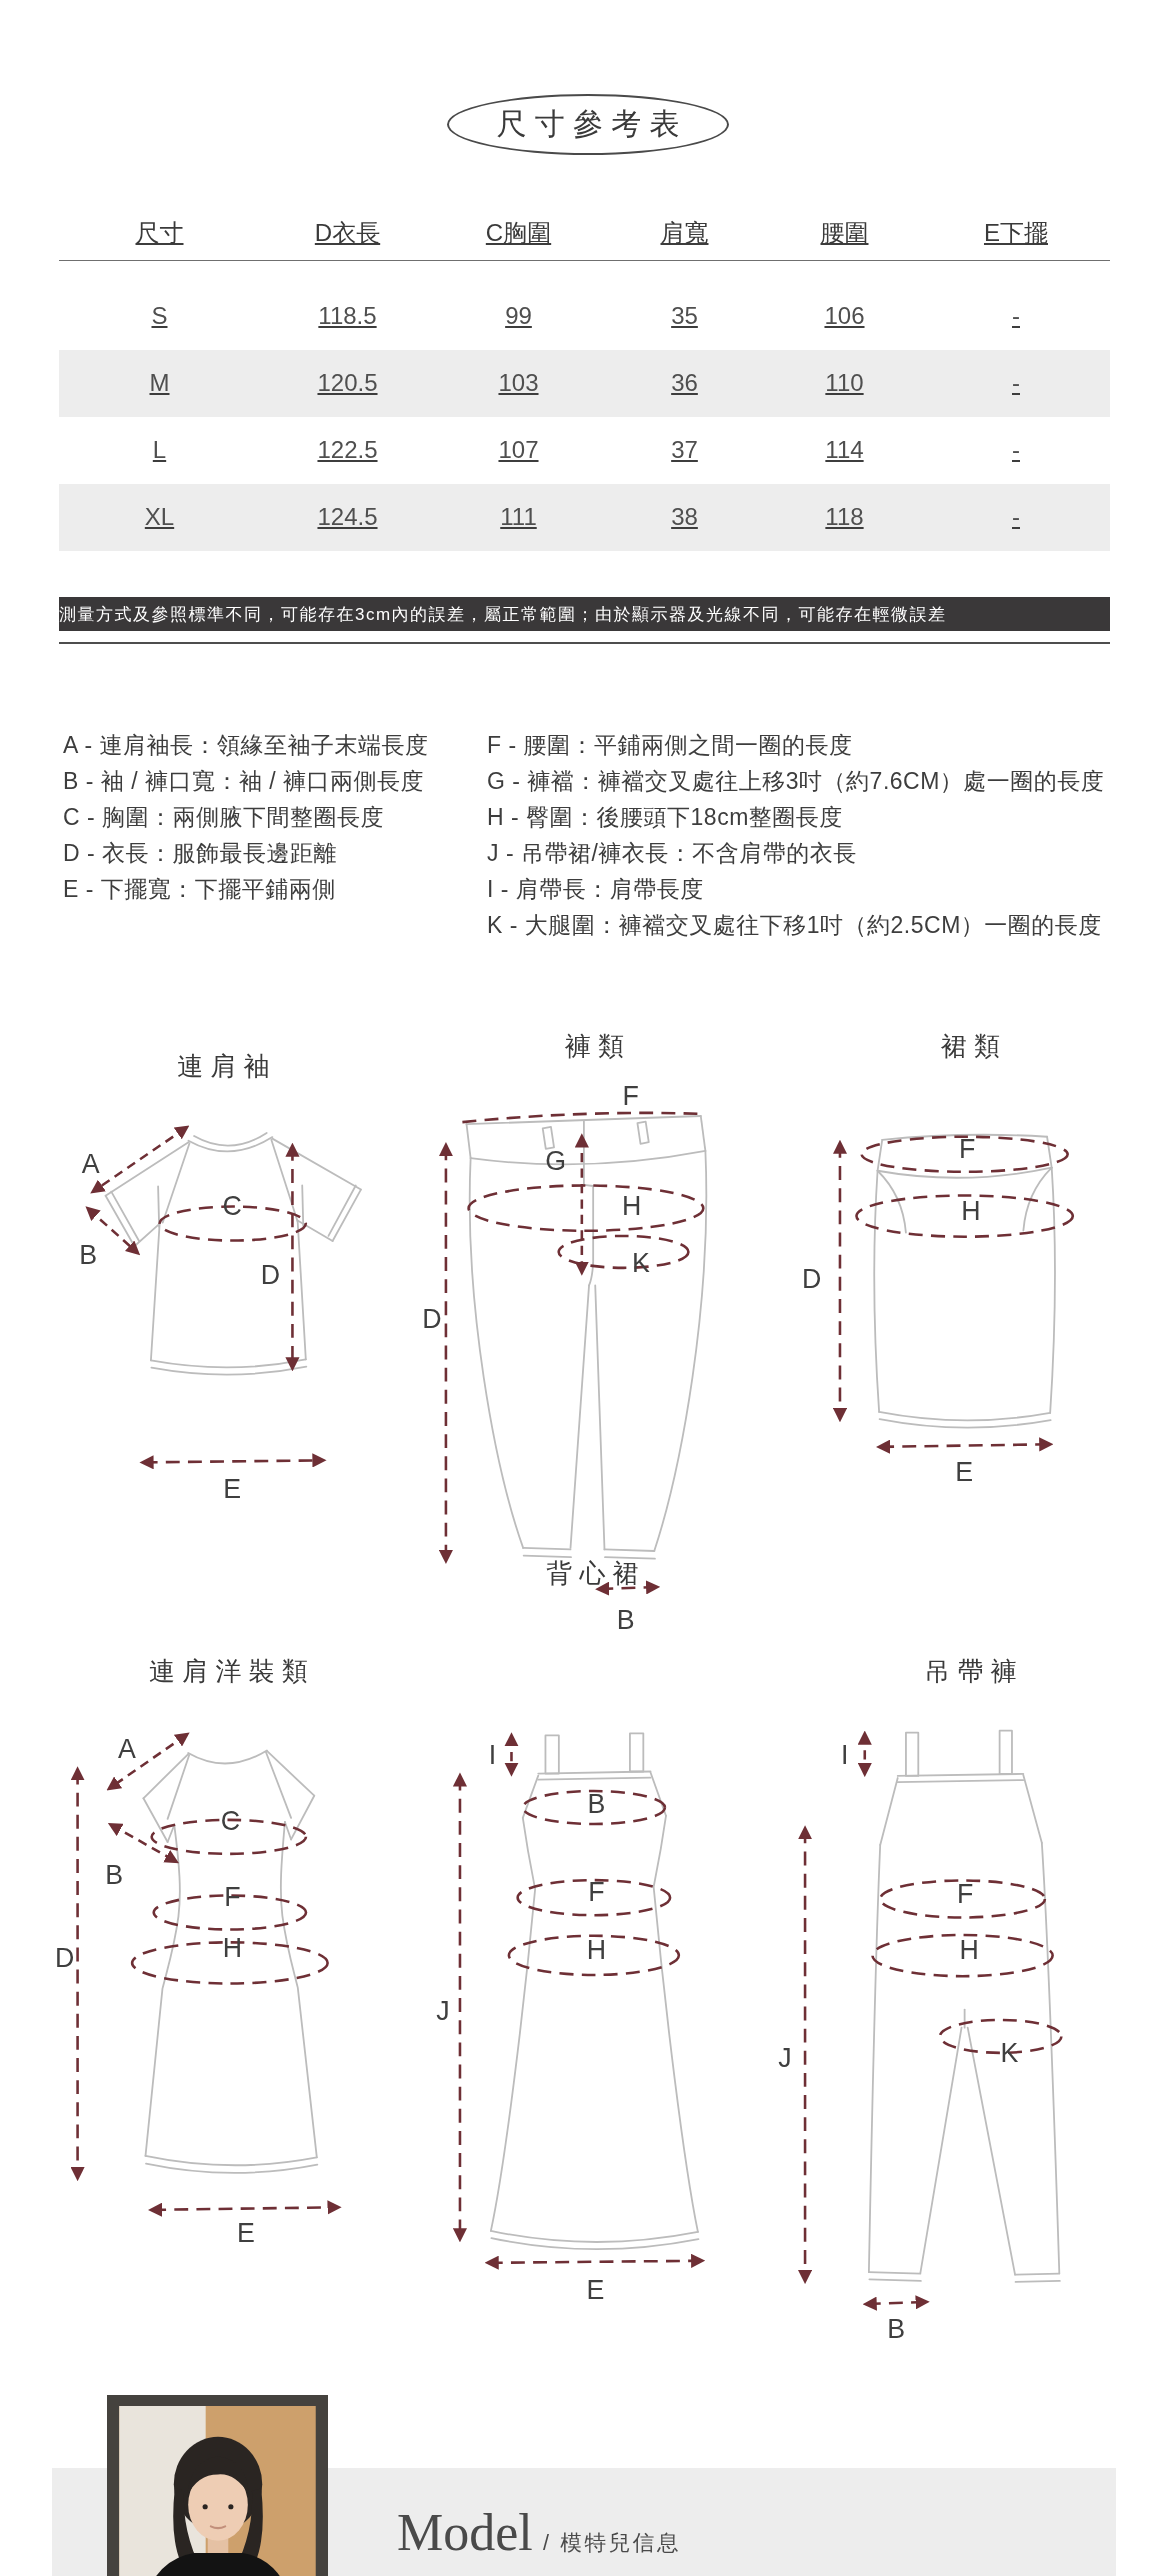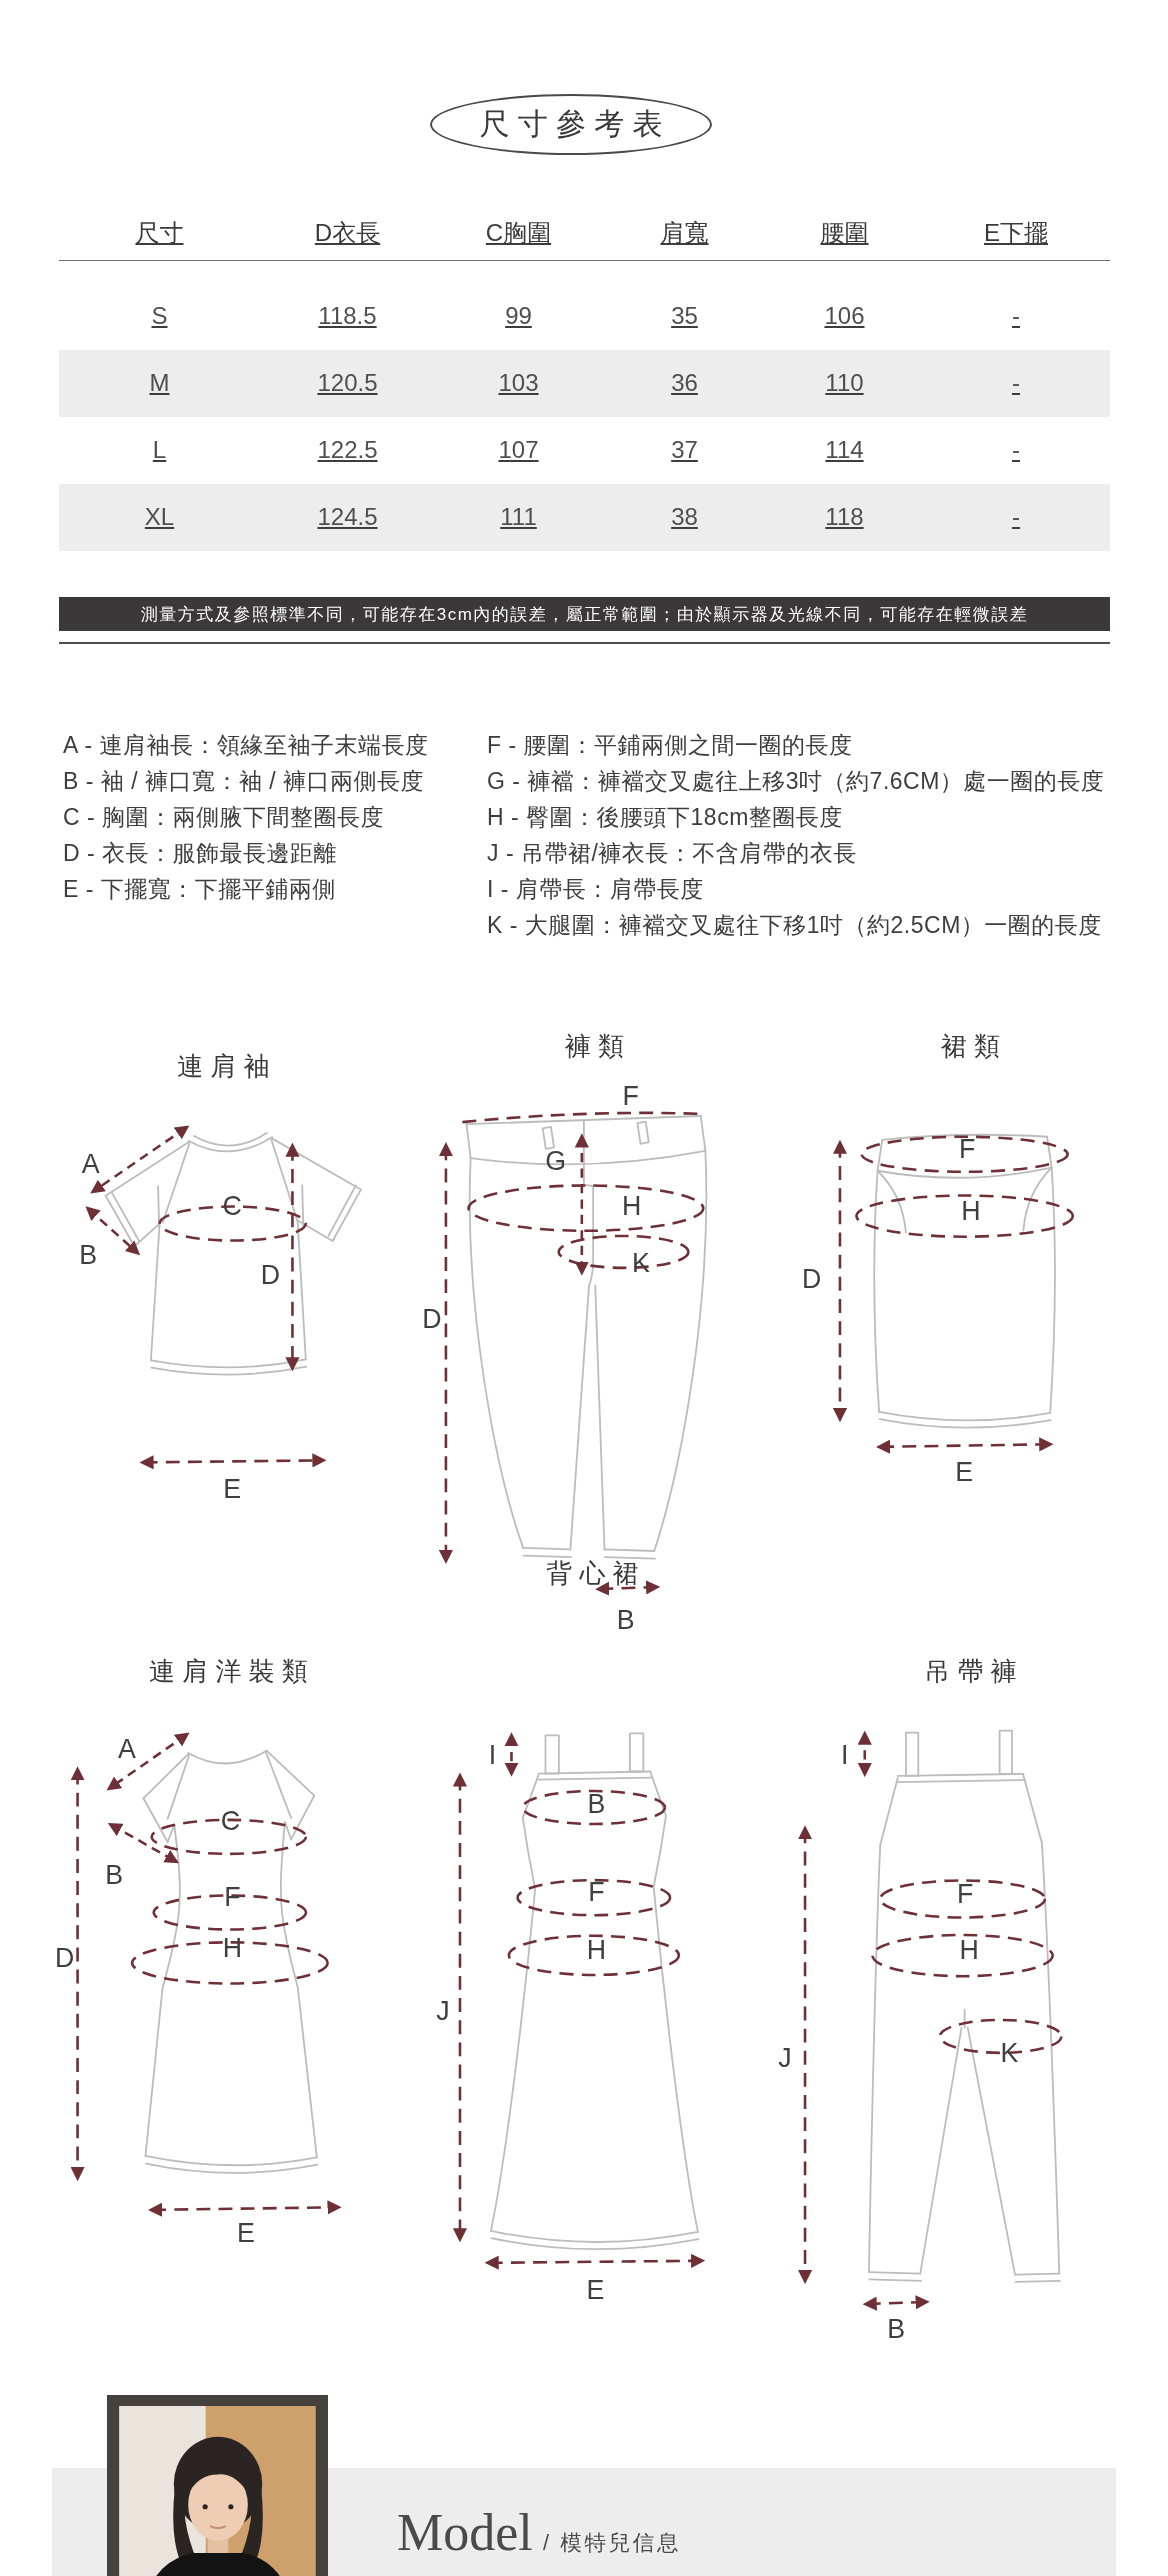--- a/index.html
+++ b/index.html
@@ -1,34 +1,34 @@
 <!DOCTYPE html>
 <html style="font-size:8.2px"><head>
 <meta charset="utf-8">
 <style>
   html,body{margin:0;padding:0;background:#ffffff;}
   body{font-family:"Liberation Sans",sans-serif;}
   .page{position:relative;width:1168px;height:2775px;background:#ffffff;overflow:hidden;color:#3d3d3d;}
 
   
-  .title-oval{position:absolute;left:430px;top:94px;width:282px;height:61px;
+  .title-oval{position:absolute;left:447px;top:94px;width:282px;height:61px;
     border:2.6px solid #4a4a4a;border-radius:50%;display:flex;align-items:center;justify-content:center;
     font-size:30px;letter-spacing:8.2px;padding-left:8.2px;box-sizing:border-box;color:#3a3a3a;}
 
   
   .size-table{position:absolute;left:59px;top:205px;width:1051px;text-decoration:underline;}
   .trow{display:grid;grid-template-columns:201px 175px 167px 165px 155px 188px;align-items:center;text-align:center;}
   .thead{height:55px;font-size:24px;color:#3a3a3a;border-bottom:1.5px solid #6f6f6f;}
   .tgap{height:21.6px;}
   .tbody-row{height:67px;font-size:24px;color:#4f4f4f;}
   .alt{background:#ededed;}
 
   
   .disclaimer{position:absolute;left:59px;top:597px;width:1051px;height:34px;background:#3a3839;
-    color:#ffffff;display:flex;align-items:center;justify-content:center;font-size:17px;letter-spacing:1.5px;}
+    color:#ffffff;display:flex;align-items:center;font-size:17px;letter-spacing:1.5px;}
   .hairline{position:absolute;left:59px;top:642px;width:1051px;height:2.1px;background:#4e4e4e;}
 
   
   .legend{position:absolute;top:727px;font-size:23px;color:#3d3d3d;line-height:36px;letter-spacing:0.5px;}
   .legend ul{list-style:none;margin:0;padding:0;}
   .legend-left{left:63px;}
   .legend-right{left:487px;}
 
   
   .section-title{position:absolute;transform:translateX(-50%);font-size:26px;letter-spacing:7.2px;

